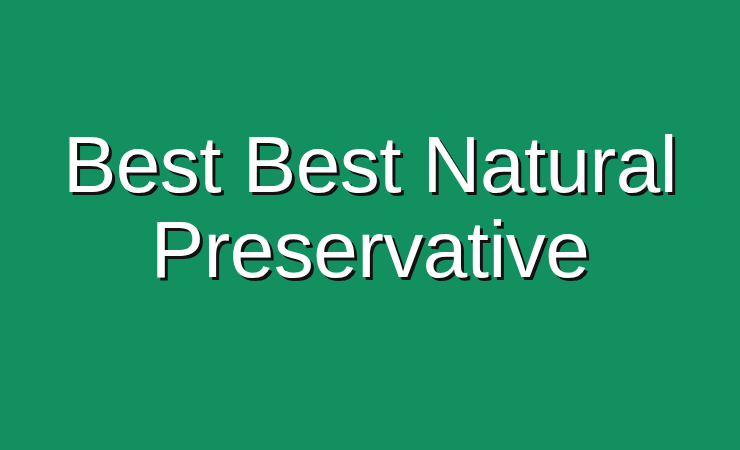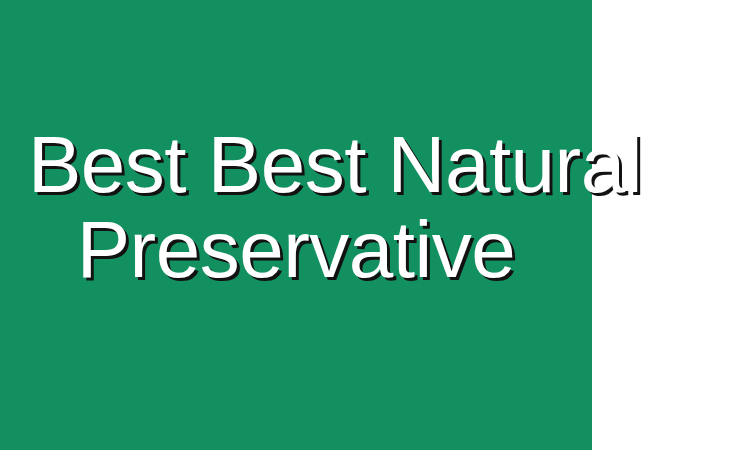--- a/index.html
+++ b/index.html
@@ -10,21 +10,21 @@
 
   body {
     width: 740px;
     height: 450px;
     overflow: hidden;
     font-family: "Liberation Sans", sans-serif;
   }
 
   #banner {
     position: relative;
-    width: 592px;
+    width: 740px;
     height: 450px;
     box-sizing: border-box;
     display: flex;
     flex-direction: column;
     align-items: center;
     justify-content: flex-start;
     background-color: #139060;
   }
 
   #headline {

